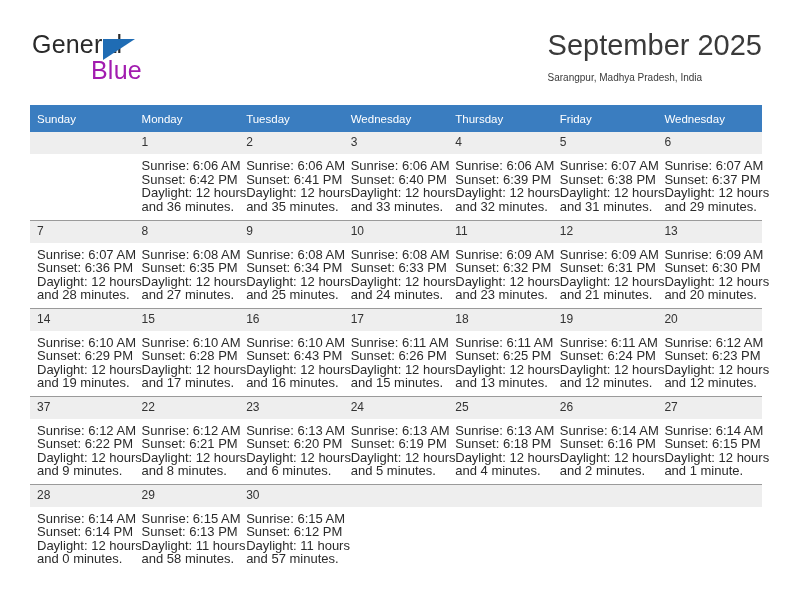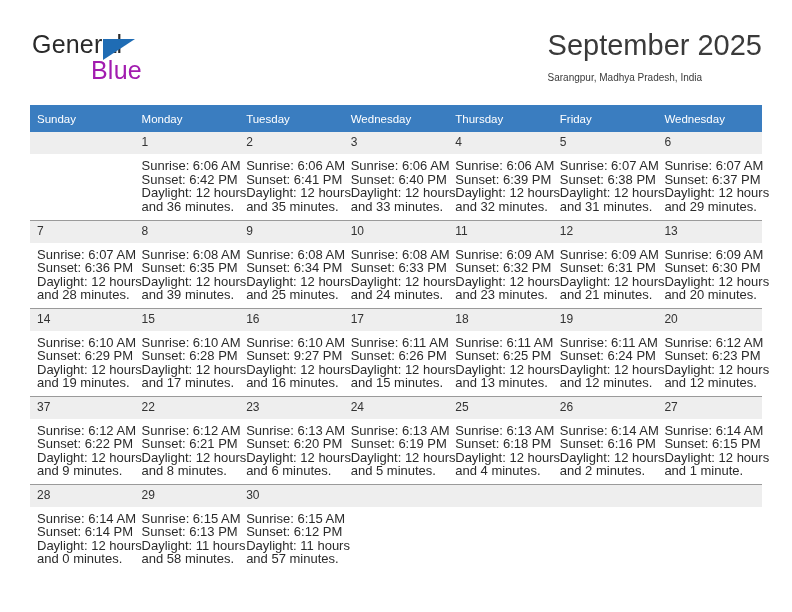--- a/index.html
+++ b/index.html
@@ -234,21 +234,21 @@
               <div>Daylight: 12 hours</div>
               <div>and 28 minutes.</div>
             </div>
           </td>
           <td>
             <div class="daynum">8</div>
             <div class="details">
               <div>Sunrise: 6:08 AM</div>
               <div>Sunset: 6:35 PM</div>
               <div>Daylight: 12 hours</div>
-              <div>and 39 minutes.</div>
+              <div>and 27 minutes.</div>
             </div>
           </td>
           <td>
             <div class="daynum">9</div>
             <div class="details">
               <div>Sunrise: 6:08 AM</div>
               <div>Sunset: 6:34 PM</div>
               <div>Daylight: 12 hours</div>
               <div>and 25 minutes.</div>
             </div>
@@ -306,21 +306,21 @@
               <div>Sunrise: 6:10 AM</div>
               <div>Sunset: 6:28 PM</div>
               <div>Daylight: 12 hours</div>
               <div>and 17 minutes.</div>
             </div>
           </td>
           <td>
             <div class="daynum">16</div>
             <div class="details">
               <div>Sunrise: 6:10 AM</div>
-              <div>Sunset: 9:27 PM</div>
+              <div>Sunset: 6:43 PM</div>
               <div>Daylight: 12 hours</div>
               <div>and 16 minutes.</div>
             </div>
           </td>
           <td>
             <div class="daynum">17</div>
             <div class="details">
               <div>Sunrise: 6:11 AM</div>
               <div>Sunset: 6:26 PM</div>
               <div>Daylight: 12 hours</div>

